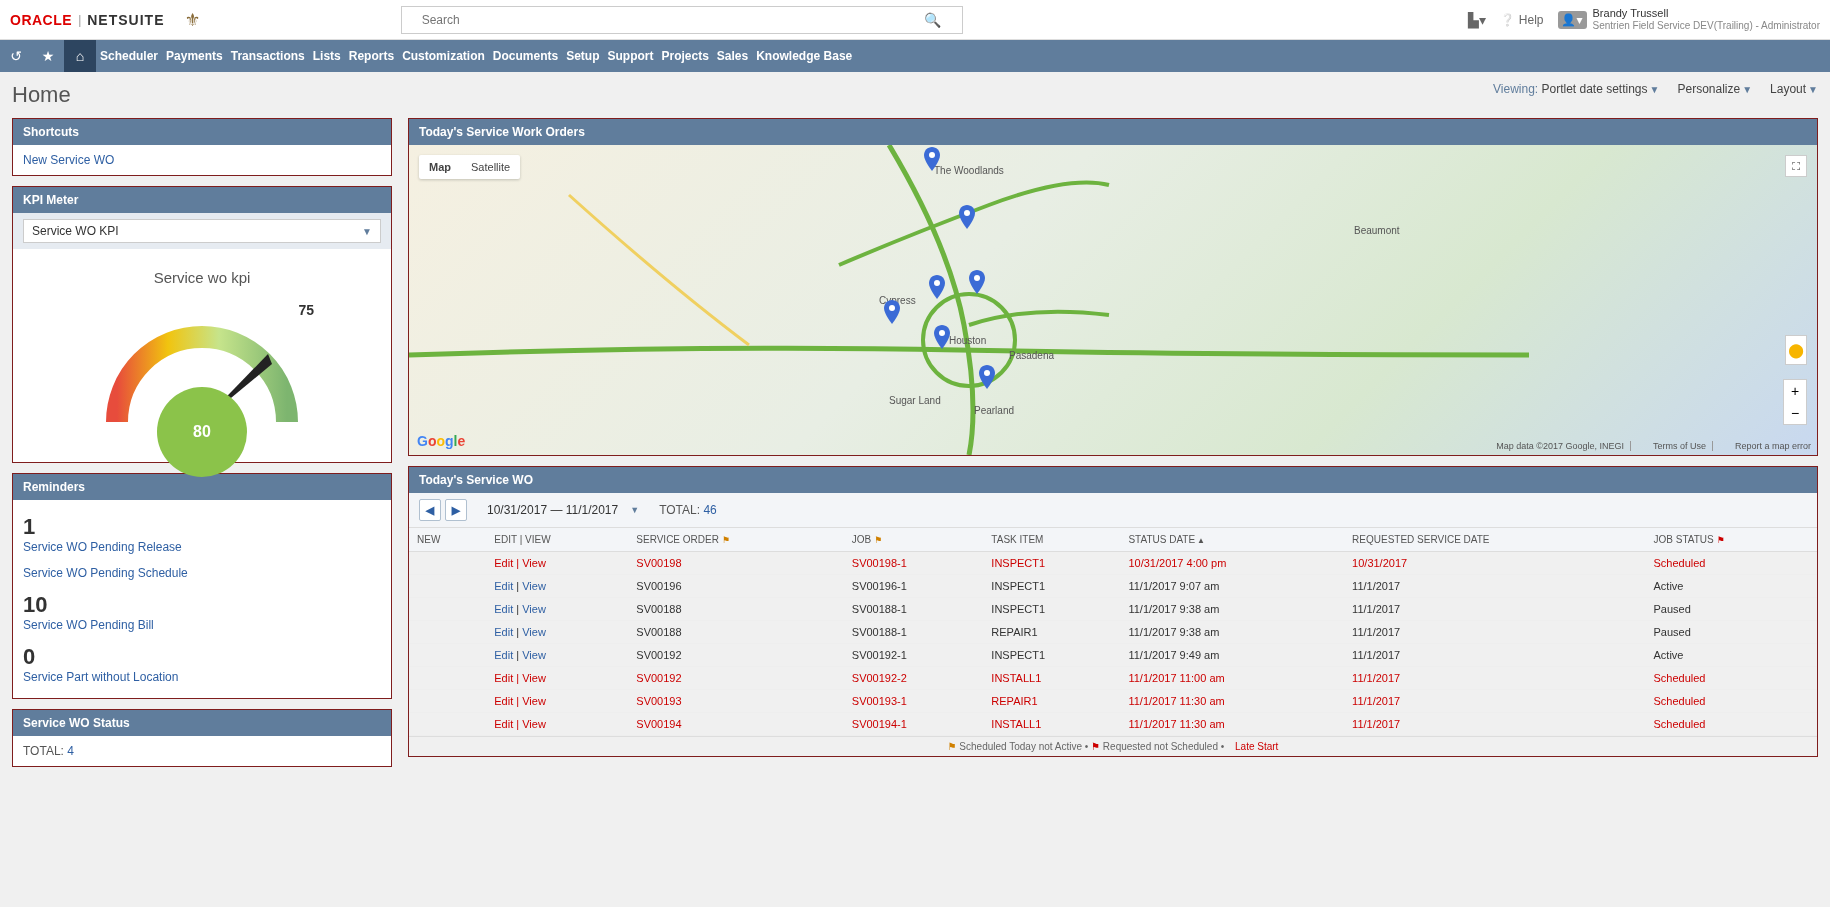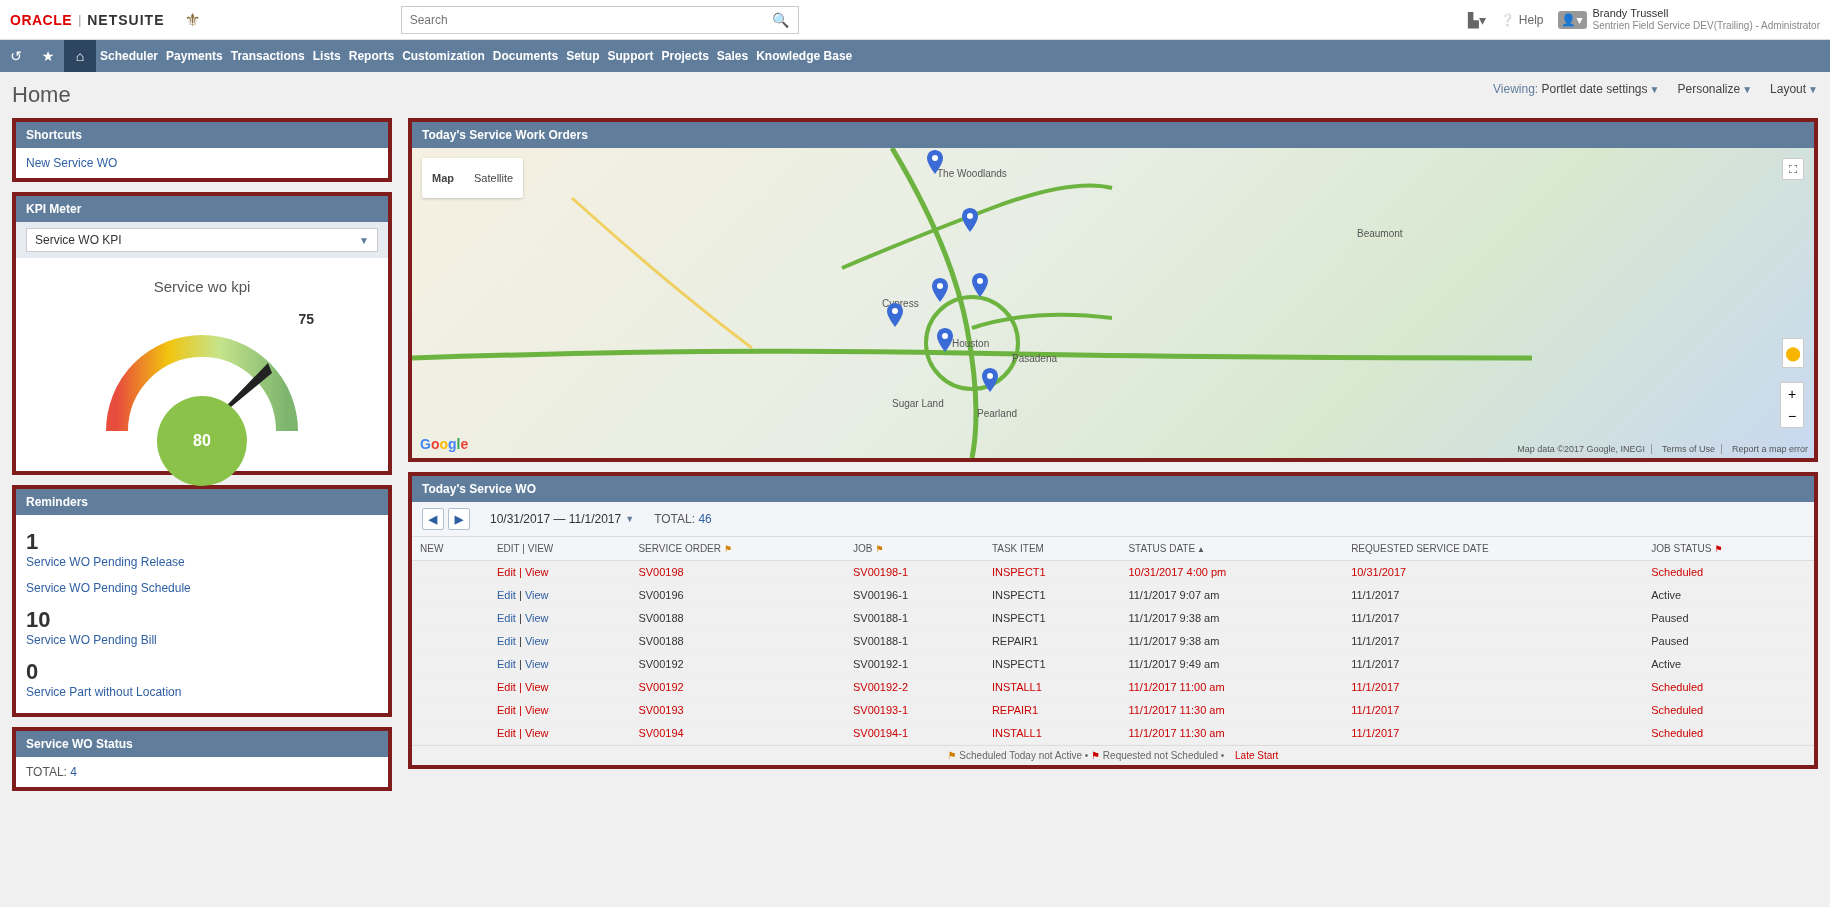--- a/index.html
+++ b/index.html
@@ -4,21 +4,21 @@
 <style>
 * { box-sizing: border-box; margin: 0; padding: 0; }
 body { font-family: Arial, Helvetica, sans-serif; font-size: 12px; color: #333; background: #f0f0f0; }
 
 
 .topbar { background: #fff; height: 40px; display: flex; align-items: center; padding: 0 10px; border-bottom: 1px solid #ddd; }
 .logo-oracle { color: #d00; font-weight: bold; font-size: 14px; letter-spacing: 0.5px; }
 .logo-sep { color: #999; margin: 0 6px; }
 .logo-ns { color: #333; font-weight: bold; font-size: 14px; letter-spacing: 1px; }
 .company-logo { margin-left: 20px; font-size: 18px; color: #8a6d3b; }
-.searchbox { margin-left: 200px; width: 398px; height: 28px; border: 1px solid #ccc; display: flex; align-items: center; padding: 0 8px; }
+.searchbox { margin-left: 200px; width: 562px; height: 28px; border: 1px solid #ccc; display: flex; align-items: center; padding: 0 20px; }
 .searchbox input { border: none; flex: 1; outline: none; font-size: 12px; }
 .searchbox .sicon { color: #666; font-size: 14px; }
 .topbar-right { margin-left: auto; display: flex; align-items: center; gap: 14px; }
 .tr-icon { color: #666; font-size: 14px; }
 .tr-help { color: #666; font-size: 12px; display: flex; align-items: center; gap: 4px; }
 .tr-user { display: flex; align-items: center; gap: 6px; }
 .tr-user-icon { background: #999; color: #fff; border-radius: 3px; padding: 2px 4px; font-size: 12px; }
 .tr-user-text { font-size: 11px; line-height: 1.2; }
 .tr-user-text .uname { color: #333; }
 .tr-user-text .urole { color: #888; font-size: 10px; }
@@ -35,21 +35,21 @@
 .page-head-right { margin-left: auto; display: flex; gap: 18px; font-size: 12px; color: #444; }
 .phr-link { cursor: pointer; }
 .phr-link .caret { color: #607d9c; font-size: 10px; margin-left: 2px; }
 .phr-link .vlabel { color: #607d9c; }
 
 
 .main { display: flex; padding: 0 12px 12px 12px; gap: 16px; }
 .left-col { width: 380px; flex-shrink: 0; display: flex; flex-direction: column; gap: 10px; }
 .right-col { flex: 1; display: flex; flex-direction: column; gap: 10px; min-width: 0; }
 
-.portlet { border: 4px solid #7f1d1d; }
+.portlet { border: 1px solid #7f1d1d; }
 .portlet-head { background: #607d9c; color: #fff; font-size: 12px; font-weight: bold; padding: 6px 10px; }
 .portlet-body { background: #fff; padding: 8px 10px; }
 .portlet-sub { background: #e6ebf1; padding: 6px 10px; }
 
 
 .shortcut-link { color: #2e5fa3; font-size: 12px; cursor: pointer; }
 
 
 .kpi-select { border: 1px solid #ccc; background: #fff; display: flex; align-items: center; padding: 4px 8px; justify-content: space-between; cursor: pointer; height: 24px; }
 .kpi-select .caret { color: #607d9c; font-size: 10px; }
@@ -62,39 +62,39 @@
 
 
 .reminder-item { padding: 6px 0; }
 .reminder-num { font-size: 22px; font-weight: bold; color: #333; }
 .reminder-label { color: #2e5fa3; font-size: 12px; cursor: pointer; }
 
 
 .map-body { padding: 0; background: #e8eee4; height: 310px; position: relative; overflow: hidden; }
 .map-layer { position: absolute; inset: 0; background: linear-gradient(135deg, #f5f0e1 0%, #e8eee4 40%, #d8e8d0 70%, #c8d8f0 100%); }
 .map-type { position: absolute; left: 10px; top: 10px; background: #fff; border-radius: 2px; box-shadow: 0 1px 3px rgba(0,0,0,0.2); display: flex; }
-.map-type button { border: none; background: transparent; padding: 14px 10px; font-size: 11px; cursor: pointer; color: #444; }
+.map-type button { border: none; background: transparent; padding: 6px 10px; font-size: 11px; cursor: pointer; color: #444; }
 .map-type button.active { font-weight: bold; }
 .map-fs { position: absolute; right: 10px; top: 10px; width: 22px; height: 22px; background: #fff; border: 1px solid #ccc; display: flex; align-items: center; justify-content: center; font-size: 11px; cursor: pointer; }
 .map-zoom { position: absolute; right: 10px; bottom: 30px; background: #fff; border: 1px solid #ccc; display: flex; flex-direction: column; }
 .map-zoom button { border: none; background: #fff; width: 22px; height: 22px; font-size: 14px; cursor: pointer; }
 .map-peg { position: absolute; right: 10px; bottom: 90px; width: 22px; height: 30px; background: #fff; border: 1px solid #ccc; display: flex; align-items: center; justify-content: center; font-size: 14px; color: #f7b500; }
 .map-pin { position: absolute; width: 16px; height: 24px; }
 .map-footer { position: absolute; bottom: 4px; right: 6px; font-size: 9px; color: #555; display: flex; gap: 6px; }
-.map-footer span { border-left: 1px solid #999; padding-left: 10px; }
+.map-footer span { border-left: 1px solid #999; padding-left: 22px; }
 .map-footer span:first-child { border: none; padding-left: 0; }
 .map-google { position: absolute; left: 8px; bottom: 6px; font-size: 14px; font-weight: bold; }
 .map-google .b { color: #4285f4; } .map-google .r { color: #ea4335; } .map-google .y { color: #fbbc05; } .map-google .g { color: #34a853; }
 .map-city { position: absolute; font-size: 10px; color: #555; }
 
 
 .tbl-controls { background: #f3f5f8; padding: 6px 10px; display: flex; align-items: center; gap: 20px; border-bottom: 1px solid #ddd; }
 .tbl-nav { display: flex; gap: 4px; }
 .tbl-nav button { width: 22px; height: 22px; border: 1px solid #b0c0d0; background: #fff; color: #2e5fa3; font-size: 11px; cursor: pointer; border-radius: 2px; font-weight:bold; }
-.tbl-date { color: #333; font-size: 12px; display: flex; align-items: center; gap: 4px; }
+.tbl-date { color: #333; font-size: 12px; display: flex; align-items: center; gap: 12px; }
 .tbl-date .caret { color: #607d9c; font-size: 9px; }
 .tbl-total { color: #555; font-size: 12px; }
 .tbl-total .n { color: #2e5fa3; }
 table.wo { width: 100%; border-collapse: collapse; font-size: 11px; }
 table.wo th { text-align: left; font-size: 10px; color: #555; font-weight: normal; padding: 6px 8px; background: #f3f5f8; border-bottom: 1px solid #ddd; text-transform: uppercase; }
 table.wo th .flag { color: #d08000; margin-left: 3px; font-size: 9px; }
 table.wo th .flag.red { color: #c00; }
 table.wo th .asc { font-size: 8px; margin-left: 2px; }
 table.wo td { padding: 5px 8px; border-bottom: 1px solid #eee; }
 table.wo tr.red td { color: #c00; }

